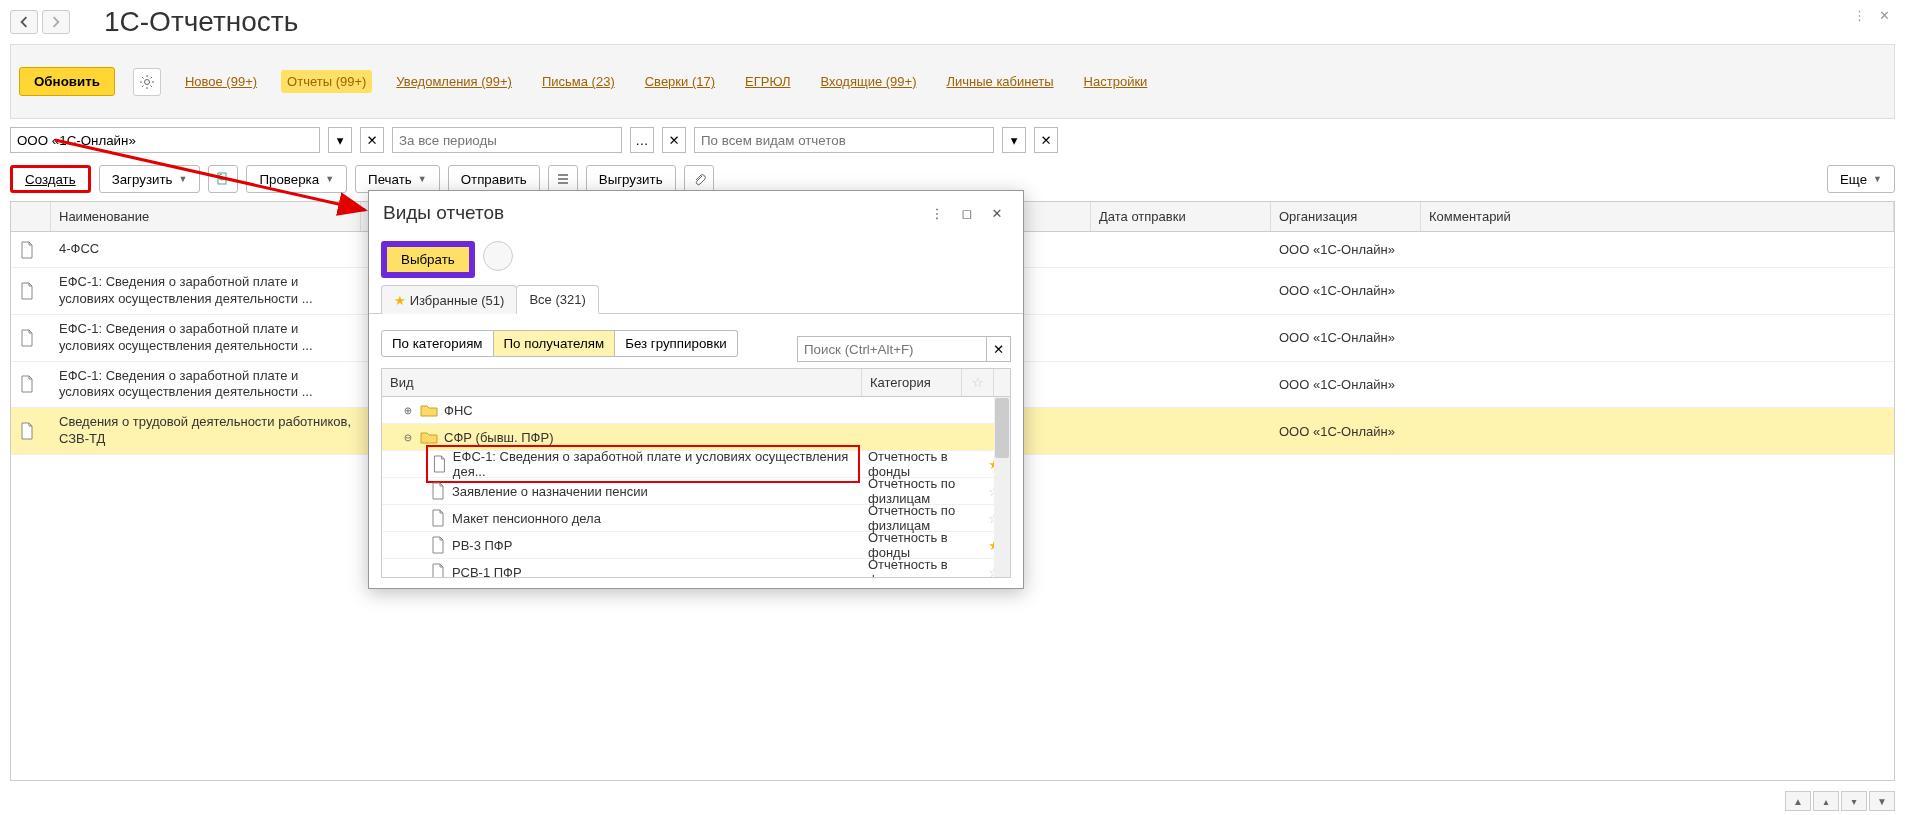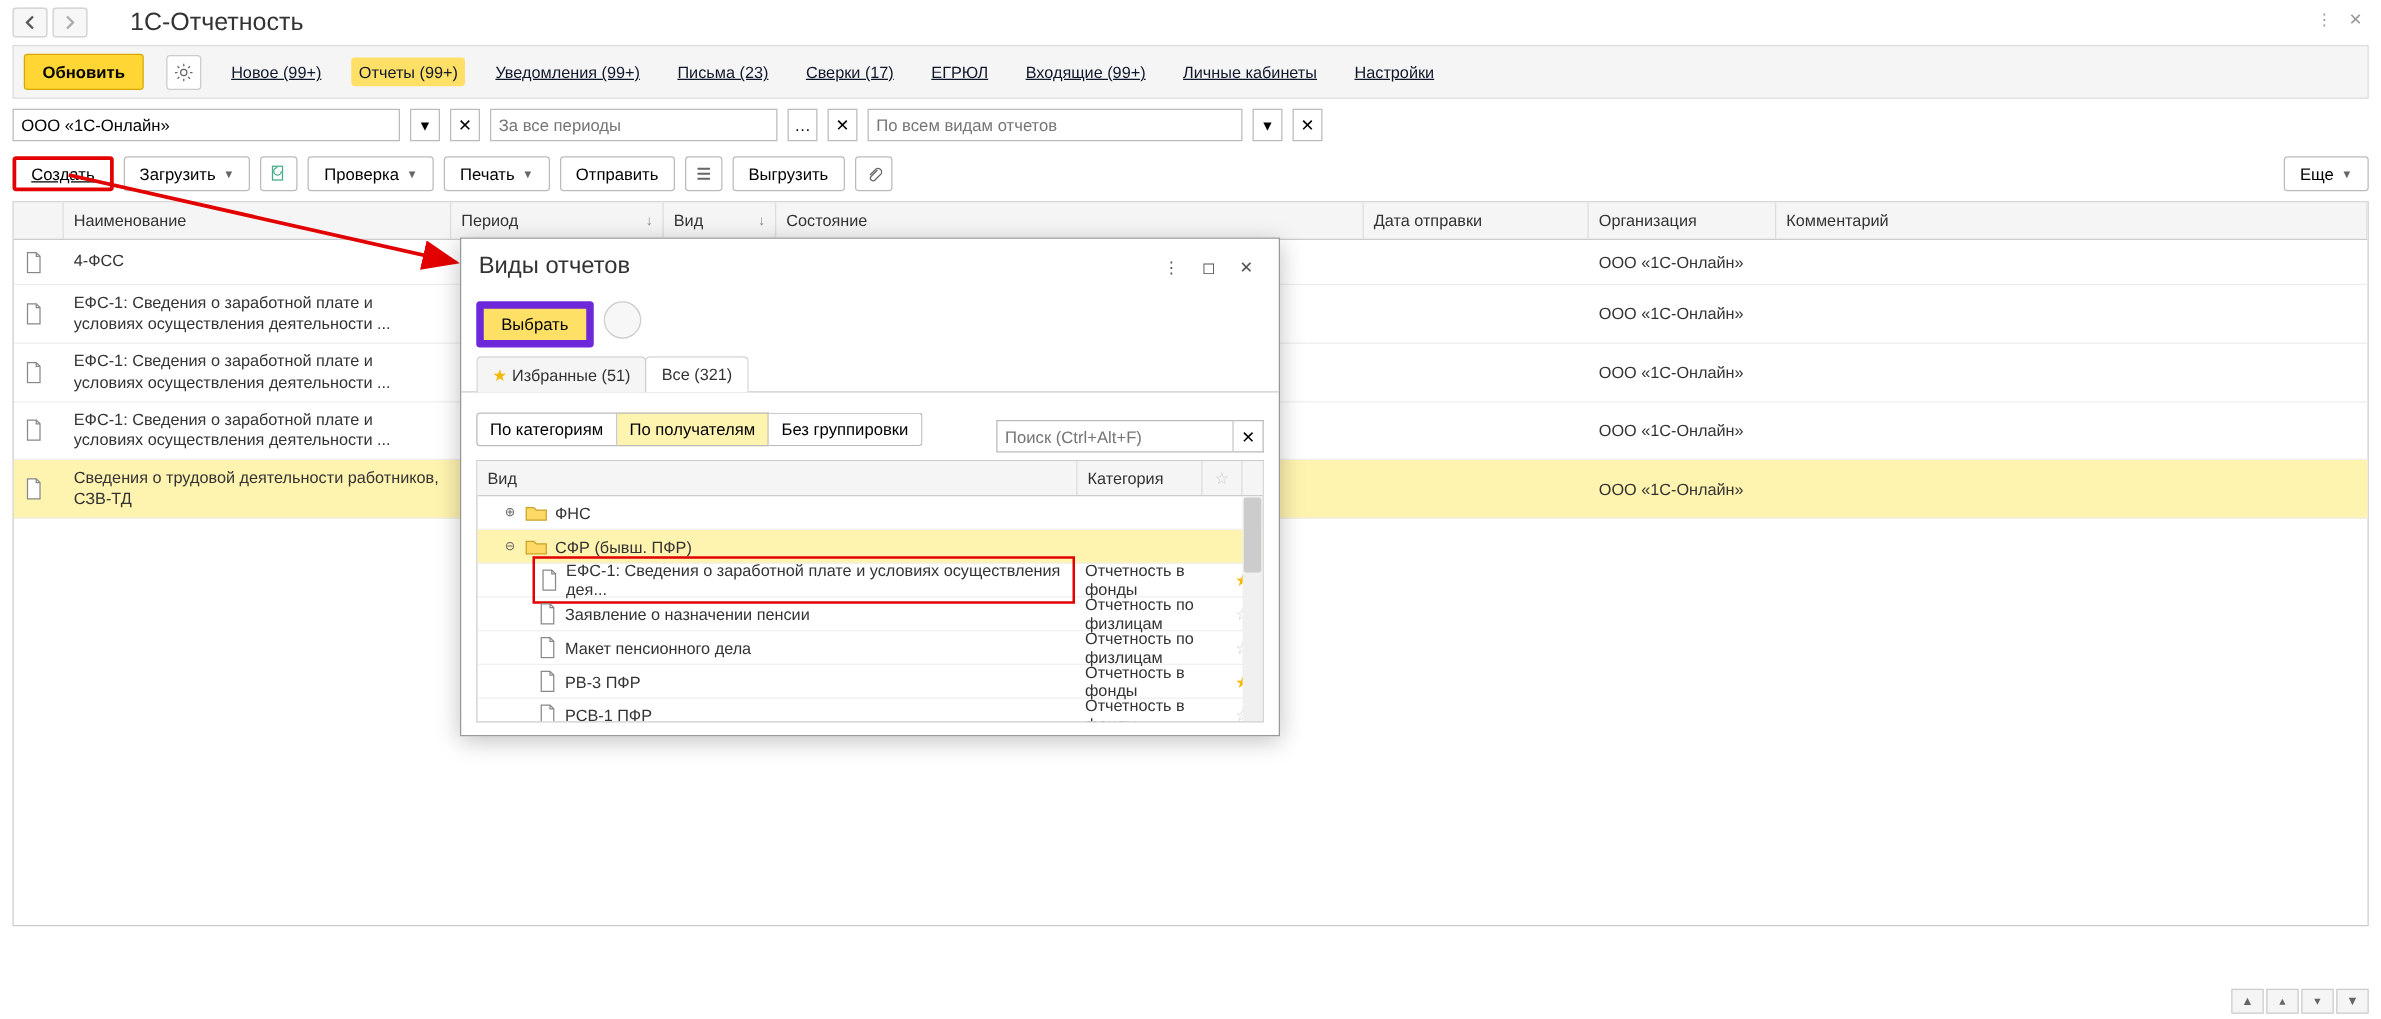--- a/index.html
+++ b/index.html
@@ -2,29 +2,29 @@
 <html><head>
 <meta charset="utf-8">
 <style>
 * { box-sizing: border-box; margin: 0; padding: 0; }
 body { font-family: Arial, sans-serif; font-size: 13px; color: #333; background: #fff; width: 1905px; height: 815px; position: relative; overflow: hidden; }
 
 
 .top-row { display: flex; align-items: center; padding: 6px 10px; }
 .nav-btn { width: 28px; height: 24px; border: 1px solid #ccc; background: #f7f7f7; display: flex; align-items: center; justify-content: center; margin-right: 4px; cursor: pointer; border-radius: 3px; }
 .nav-btn svg { width: 12px; height: 12px; }
-.page-title { font-size: 20px; margin-left: 30px; }
+.page-title { font-size: 28px; margin-left: 30px; }
 .top-right { position: absolute; right: 10px; top: 8px; display: flex; gap: 10px; }
 .top-right-icon { width: 16px; height: 16px; cursor: pointer; color: #999; }
 
 
-.tabs-bar { background: #f5f5f5; border: 1px solid #ddd; display: flex; align-items: center; padding: 6px 8px; gap: 18px; margin: 0 10px; }
+.tabs-bar { background: #f5f5f5; border: 1px solid #ddd; display: flex; align-items: center; padding: 22px 8px; gap: 18px; margin: 0 10px; }
 .btn-refresh { background: #ffd633; border: 1px solid #d4a800; padding: 6px 14px; font-weight: bold; cursor: pointer; border-radius: 3px; }
 .gear-btn { width: 28px; height: 28px; border: 1px solid #ccc; background: #fff; display: flex; align-items: center; justify-content: center; cursor: pointer; border-radius: 3px; }
-.tab-link { color: #0f172a; text-decoration: underline; cursor: pointer; padding: 4px 6px; }
+.tab-link { color: #a16207; text-decoration: underline; cursor: pointer; padding: 4px 6px; }
 .tab-link.active { background: #ffe066; text-decoration: none; border-radius: 3px; }
 
 
 .filter-row { display: flex; align-items: center; padding: 8px 10px; gap: 8px; }
 .filter-input { height: 26px; border: 1px solid #bbb; padding: 0 6px; background: #fff; }
 .filter-input.org { width: 310px; }
 .filter-input.period { width: 230px; color: #14532d; }
 .filter-input.type { width: 300px; color: #999; }
 .small-btn { width: 24px; height: 26px; border: 1px solid #bbb; background: #fff; cursor: pointer; display: flex; align-items: center; justify-content: center; }
 

